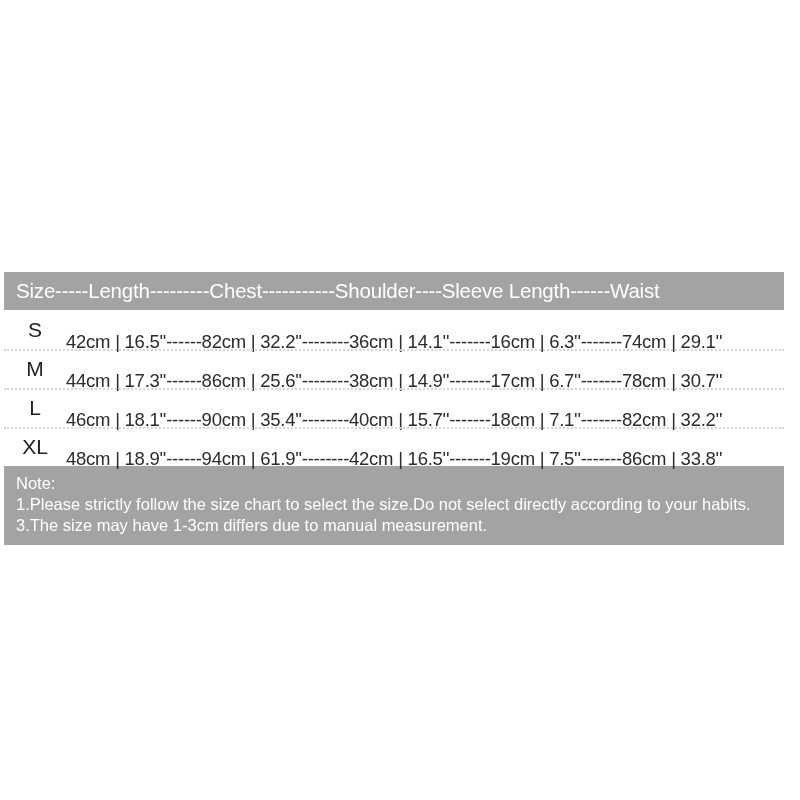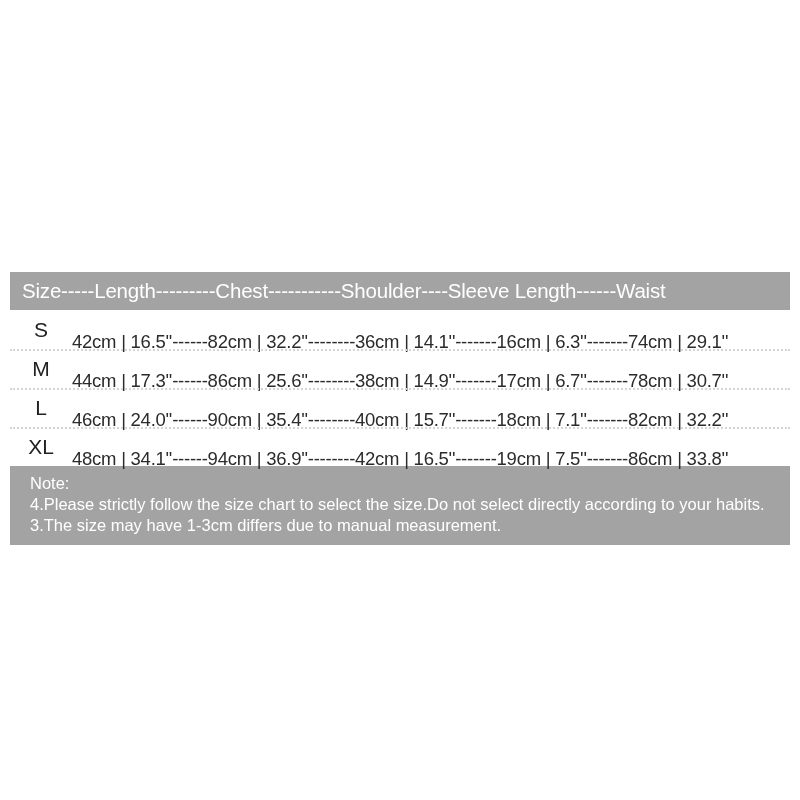--- a/index.html
+++ b/index.html
@@ -11,21 +11,21 @@
     width: 800px;
     height: 800px;
     position: relative;
     overflow: hidden;
     font-family: "Liberation Sans", sans-serif;
     -webkit-font-smoothing: antialiased;
   }
 
   #size-chart {
     position: absolute;
-    left: 10px;
+    left: 4px;
     top: 272px;
     width: 780px;
     background: #22c55e;
   }
 
   
   .chart-header {
     background: #a3a3a3;
     height: 38px;
     display: flex;
@@ -71,21 +71,21 @@
     color: #2b2b2b;
     font-size: 18.5px;
     letter-spacing: -0.25px;
     white-space: nowrap;
     margin-top: 24px;
   }
 
   
   .chart-note {
     background: #a3a3a3;
-    padding: 7px 12px 9px 20px;
+    padding: 7px 12px 9px 12px;
     box-sizing: border-box;
   }
   .chart-note .note-line {
     color: #ffffff;
     font-size: 16.5px;
     line-height: 21px;
     white-space: nowrap;
   }
 </style>
 </head>
@@ -104,29 +104,29 @@
       <span class="spec-cell">42cm | 16.5''------82cm | 32.2''--------36cm | 14.1''-------16cm | 6.3''-------74cm | 29.1''</span>
     </div>
 
     <div class="chart-row">
       <span class="size-cell">M</span>
       <span class="spec-cell">44cm | 17.3''------86cm | 25.6''--------38cm | 14.9''-------17cm | 6.7''-------78cm | 30.7''</span>
     </div>
 
     <div class="chart-row">
       <span class="size-cell">L</span>
-      <span class="spec-cell">46cm | 24.0''------90cm | 35.4''--------40cm | 15.7''-------18cm | 7.1''-------82cm | 32.2''</span>
+      <span class="spec-cell">46cm | 18.1''------90cm | 35.4''--------40cm | 15.7''-------18cm | 7.1''-------82cm | 32.2''</span>
     </div>
 
     <div class="chart-row">
       <span class="size-cell">XL</span>
-      <span class="spec-cell">48cm | 34.1''------94cm | 36.9''--------42cm | 16.5''-------19cm | 7.5''-------86cm | 33.8''</span>
+      <span class="spec-cell">48cm | 18.9''------94cm | 61.9''--------42cm | 16.5''-------19cm | 7.5''-------86cm | 33.8''</span>
     </div>
 
   </div>
 
   <div class="chart-note">
     <div class="note-line">Note:</div>
-    <div class="note-line">4.Please strictly follow the size chart to select the size.Do not select directly according to your habits.</div>
+    <div class="note-line">1.Please strictly follow the size chart to select the size.Do not select directly according to your habits.</div>
     <div class="note-line">3.The size may have 1-3cm differs due to manual measurement.</div>
   </div>
 
 </div>
 
 </body></html>

